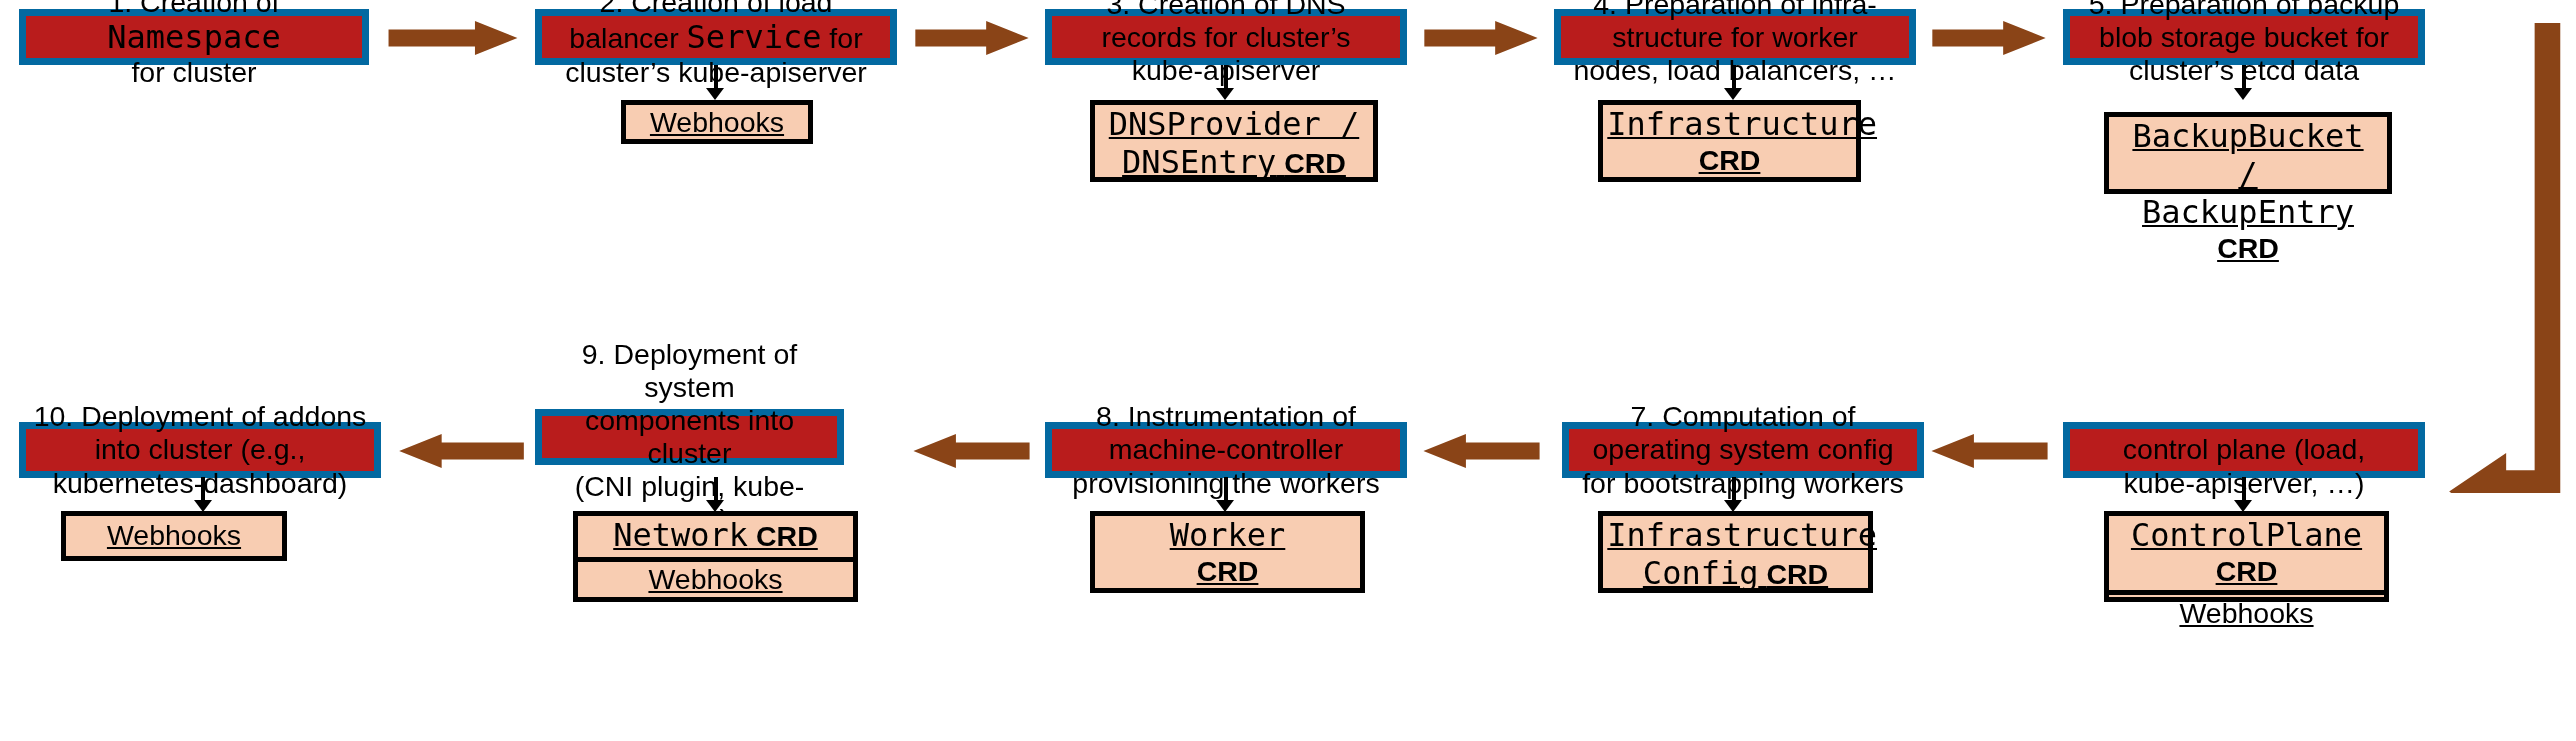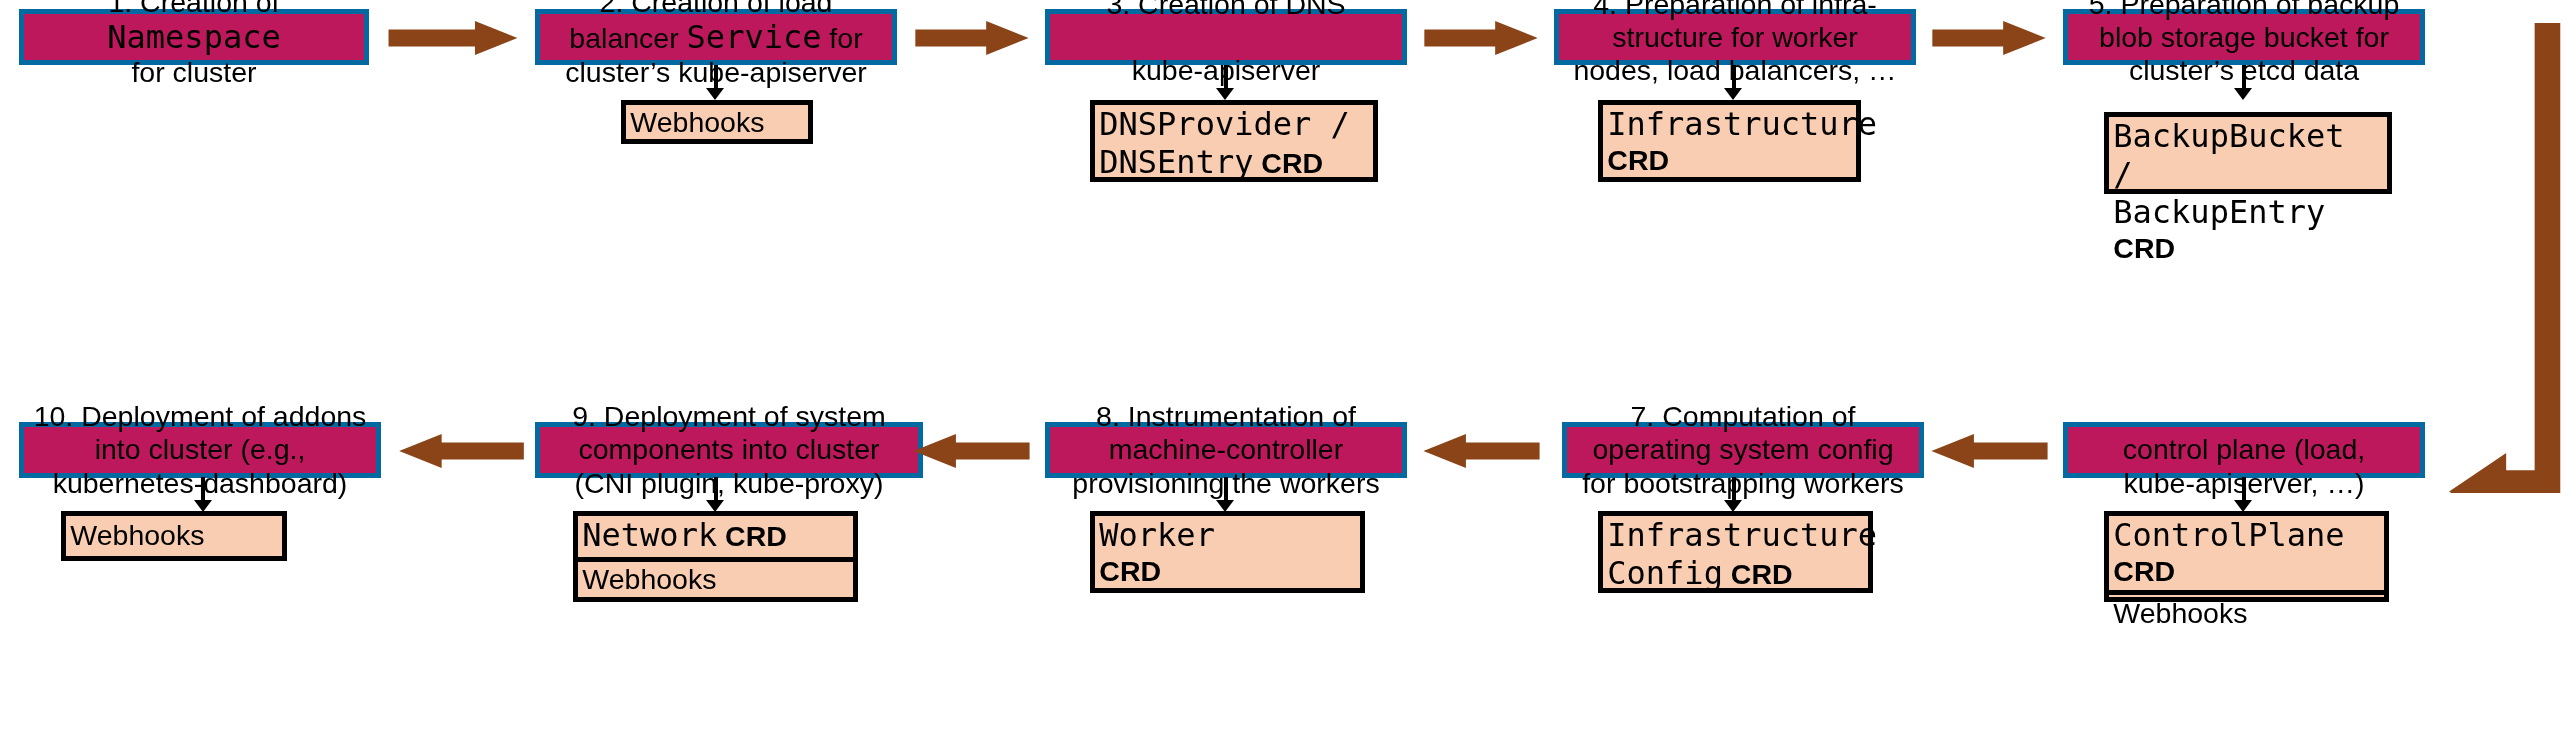--- a/index.html
+++ b/index.html
@@ -16,22 +16,22 @@
     width: 2576px;
     height: 742px;
     overflow: hidden;
     background: #ffffff;
   }
 
   
   .step-box {
     position: absolute;
     box-sizing: border-box;
-    background: #be185d;
-    border: 5px solid #0369a1;
+    background: #b91c1c;
+    border: 7px solid #0369a1;
     display: flex;
     align-items: center;
     justify-content: center;
     text-align: center;
     line-height: 1.16;
     font-size: 28.5px;
     padding: 2.8px 7.1px;
   }
   .step-box .txt { display: block; width: 100%; }
 
@@ -44,23 +44,24 @@
     display: flex;
     flex-direction: column;
     text-align: center;
     font-size: 28.5px;
   }
   .attach-cell {
     flex: 1 1 auto;
     display: flex;
     align-items: center;
     justify-content: center;
-    text-align: left;
+    text-align: center;
     line-height: 1.18;
     padding: 1.4px 4.3px;
+    text-decoration: underline;
   }
   .attach-cell + .attach-cell {
     border-top: 5px solid #000000;
   }
   .attach-cell .txt { display: block; width: 100%; }
 
   .mono {
     font-family: "DejaVu Sans Mono", "Liberation Mono", monospace;
     font-size: 32px;
     letter-spacing: 0px;
@@ -105,21 +106,21 @@
     <span class="txt">
       <span>2. Creation of load</span><br>
       <span>balancer <span class="mono">Service</span> for</span><br>
       <span>cluster’s kube-apiserver</span>
     </span>
   </div>
 
   <div class="step-box" style="left:1045px; top:9.3px; width:362px; height:56px;">
     <span class="txt">
       <span>3. Creation of DNS</span><br>
-      <br>
+      <span>records for cluster’s</span><br>
       <span>kube-apiserver</span>
     </span>
   </div>
 
   <div class="step-box" style="left:1554px; top:9.3px; width:362px; height:56px;">
     <span class="txt">
       <span>4. Preparation of infra-</span><br>
       <span>structure for worker</span><br>
       <span>nodes, load balancers, …</span>
     </span>
@@ -236,21 +237,21 @@
   </div>
 
   <div class="step-box" style="left:1045px; top:422px; width:362px; height:56px;">
     <span class="txt">
       <span>8. Instrumentation of</span><br>
       <span>machine-controller</span><br>
       <span>provisioning the workers</span>
     </span>
   </div>
 
-  <div class="step-box" style="left:535px; top:422px; width:388px; height:56px;">
+  <div class="step-box" style="left:535px; top:409px; width:309px; height:56px;">
     <span class="txt">
       <span>9. Deployment of system</span><br>
       <span>components into cluster</span><br>
       <span>(CNI plugin, kube-proxy)</span>
     </span>
   </div>
 
   <div class="step-box" style="left:19px; top:422px; width:362px; height:56px;">
     <span class="txt">
       <span>10. Deployment of addons</span><br>

